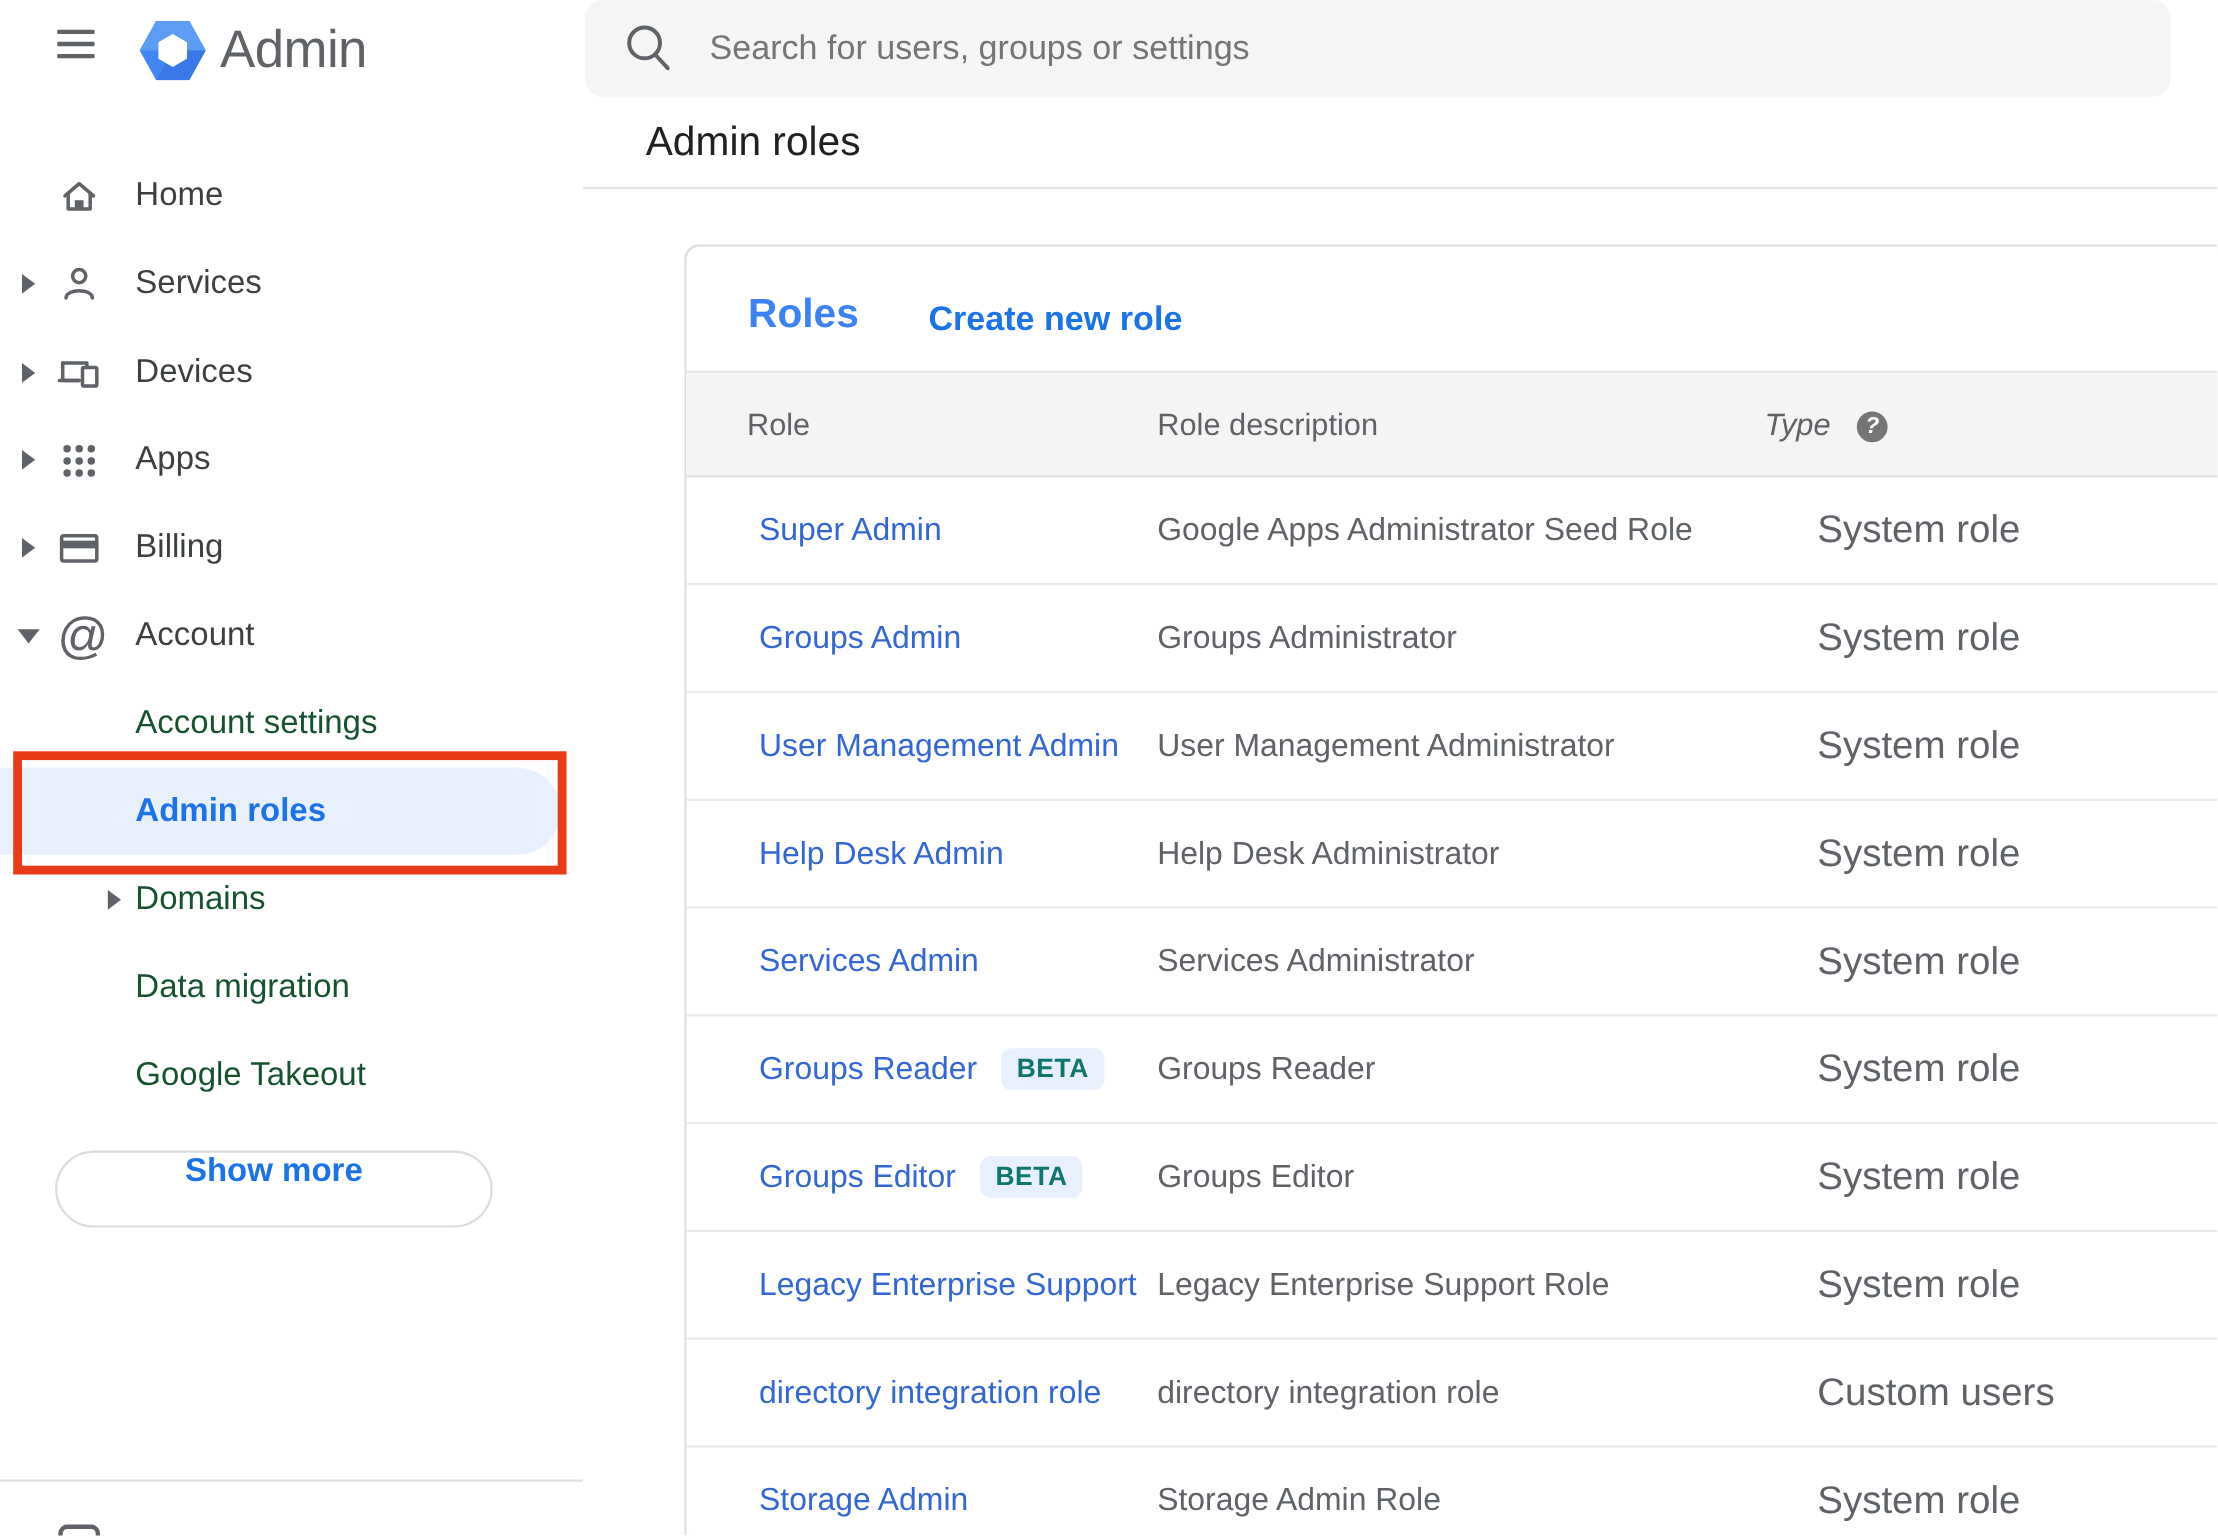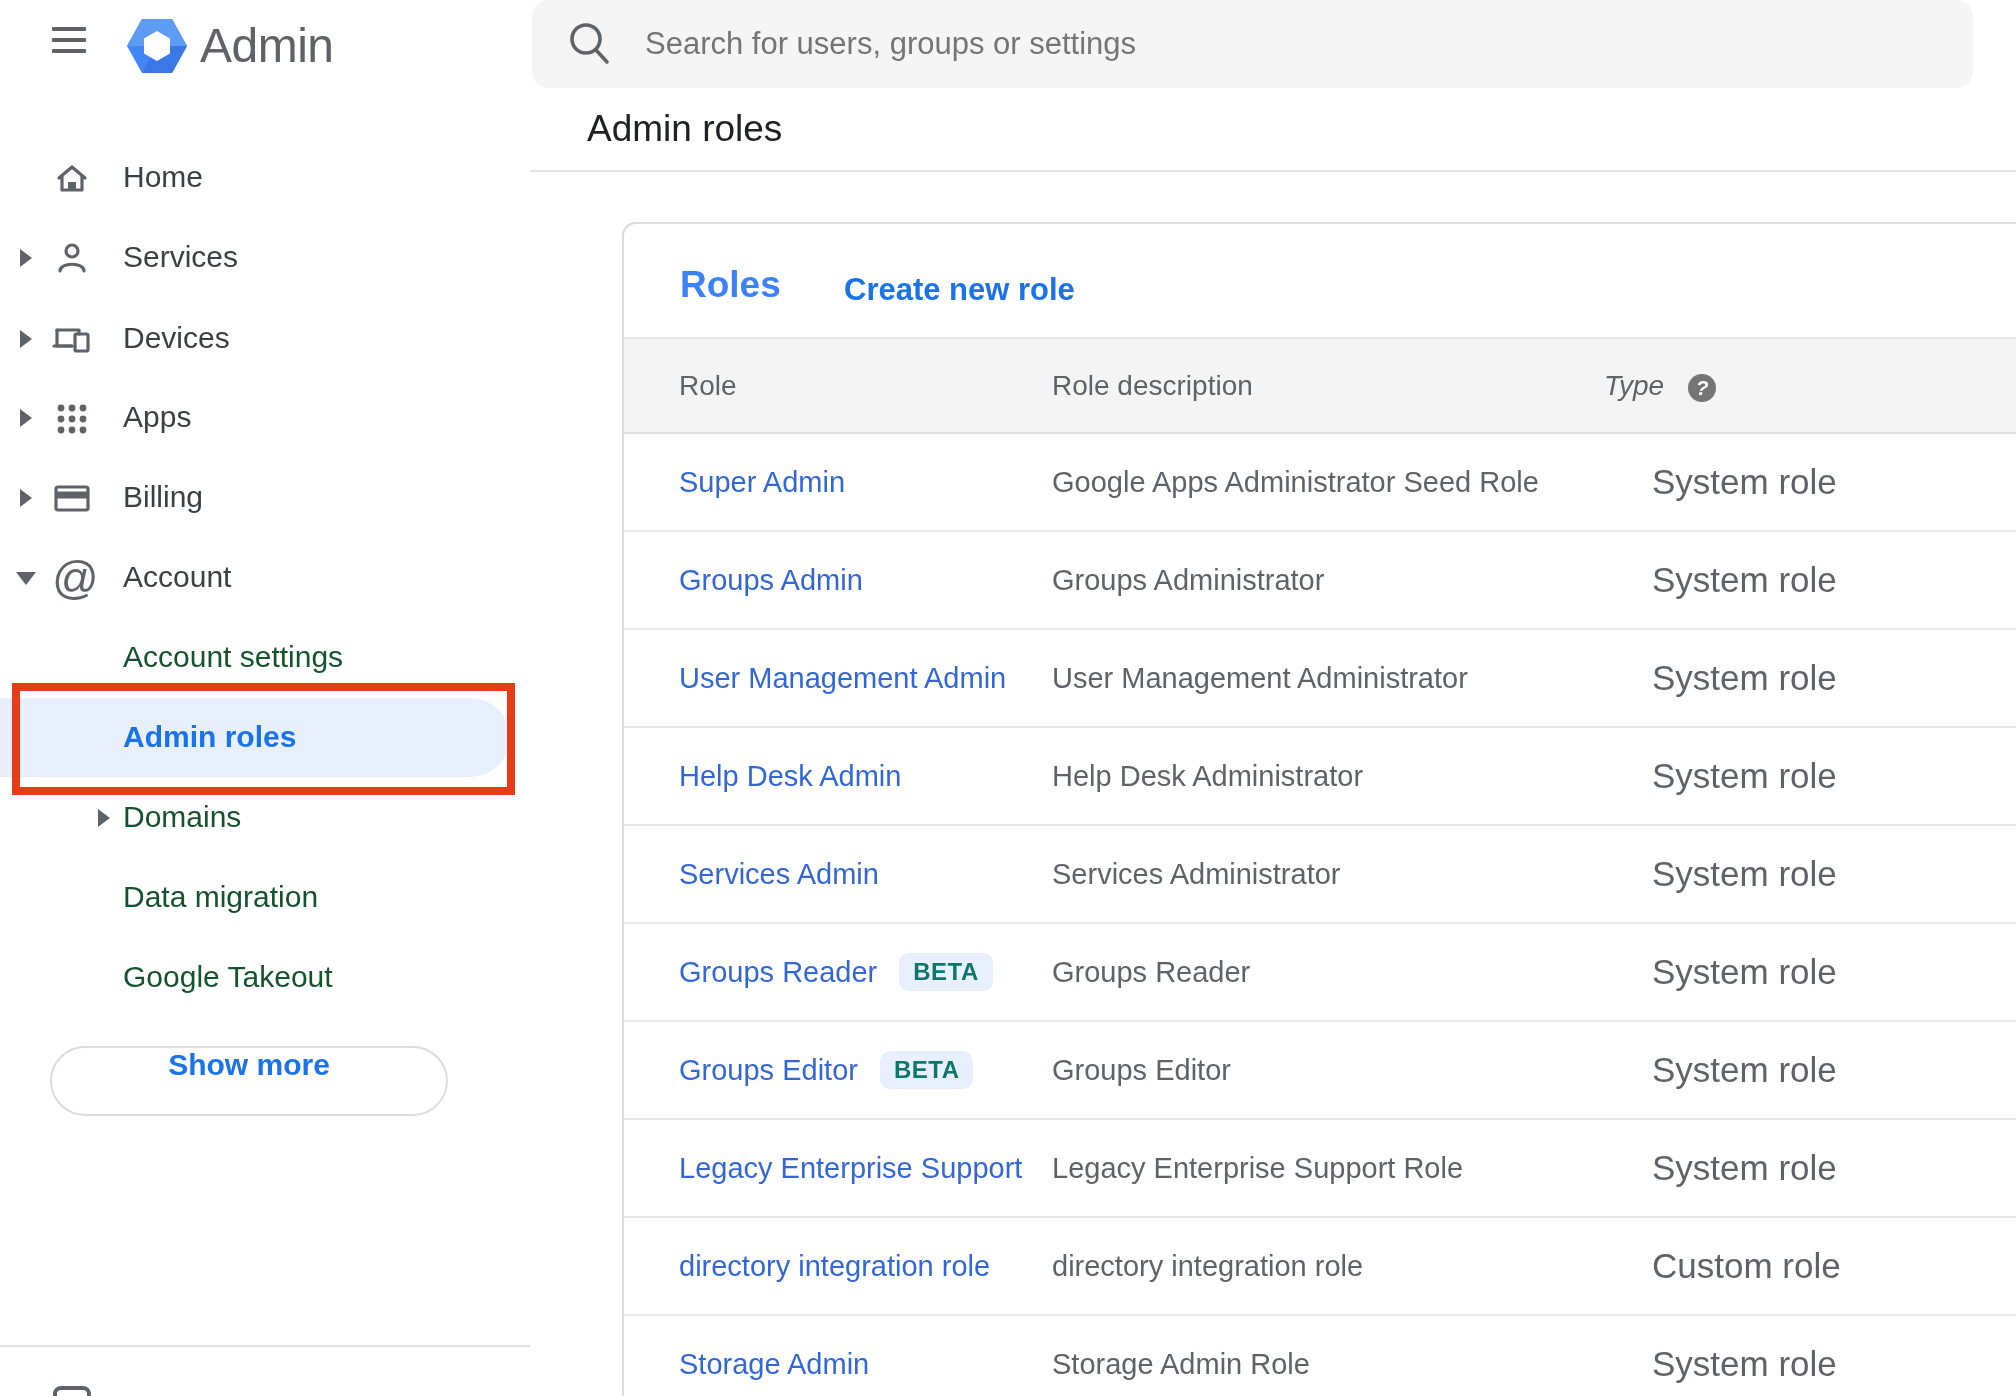--- a/index.html
+++ b/index.html
@@ -69,21 +69,21 @@
   .hcol{font-size:28px;color:#5f6368;}
   #hcol-role{position:absolute;left:55px;}
   #hcol-desc{position:absolute;left:428px;}
   #hcol-type{position:absolute;left:980px;display:flex;align-items:flex-end;font-style:italic;}
   #type-help{display:inline-block;margin-left:24px;width:28px;height:28px;border-radius:50%;
     background:#757575;color:#fff;font-size:21px;font-weight:bold;text-align:center;line-height:28px;cursor:pointer;}
 
   #table-rows{position:absolute;left:0;top:210px;width:1394px;}
   .trow{position:relative;width:1394px;height:98px;box-sizing:border-box;
     border-bottom:2px solid #e9e9e9;display:flex;align-items:center;}
-  .c-role{position:absolute;left:55px;width:373px;display:flex;align-items:center;text-align:center;}
+  .c-role{position:absolute;left:66px;width:373px;display:flex;align-items:center;text-align:center;}
   .rlink{font-size:29px;color:#3367d6;text-decoration:none;cursor:pointer;white-space:nowrap;}
   .beta{margin-left:22px;height:38px;line-height:38px;padding:0 14px;border-radius:10px;
     background:#e8f0fe;color:#0f766e;font-size:24px;font-weight:bold;letter-spacing:0.5px;}
   .c-desc{position:absolute;left:428px;width:580px;font-size:29px;color:#5f6368;white-space:nowrap;}
   .c-type{position:absolute;left:1028px;font-size:35px;color:#5f6368;white-space:nowrap;}
 
   svg .st{stroke:#5f6368;stroke-width:3.2;fill:none;stroke-linecap:round;stroke-linejoin:round;}
   .at-glyph{font-size:46px;color:#5f6368;line-height:40px;display:block;text-align:center;}
 </style>
 </head>
@@ -310,21 +310,21 @@
     <div class="c-desc">Legacy Enterprise Support Role</div>
     <div class="c-type">System role</div>
   </div>
 
   <div class="trow">
     <div class="c-role">
       <a class="rlink">directory integration role</a>
 
     </div>
     <div class="c-desc">directory integration role</div>
-    <div class="c-type">Custom role</div>
+    <div class="c-type">Custom users</div>
   </div>
 
   <div class="trow">
     <div class="c-role">
       <a class="rlink">Storage Admin</a>
 
     </div>
     <div class="c-desc">Storage Admin Role</div>
     <div class="c-type">System role</div>
   </div>

